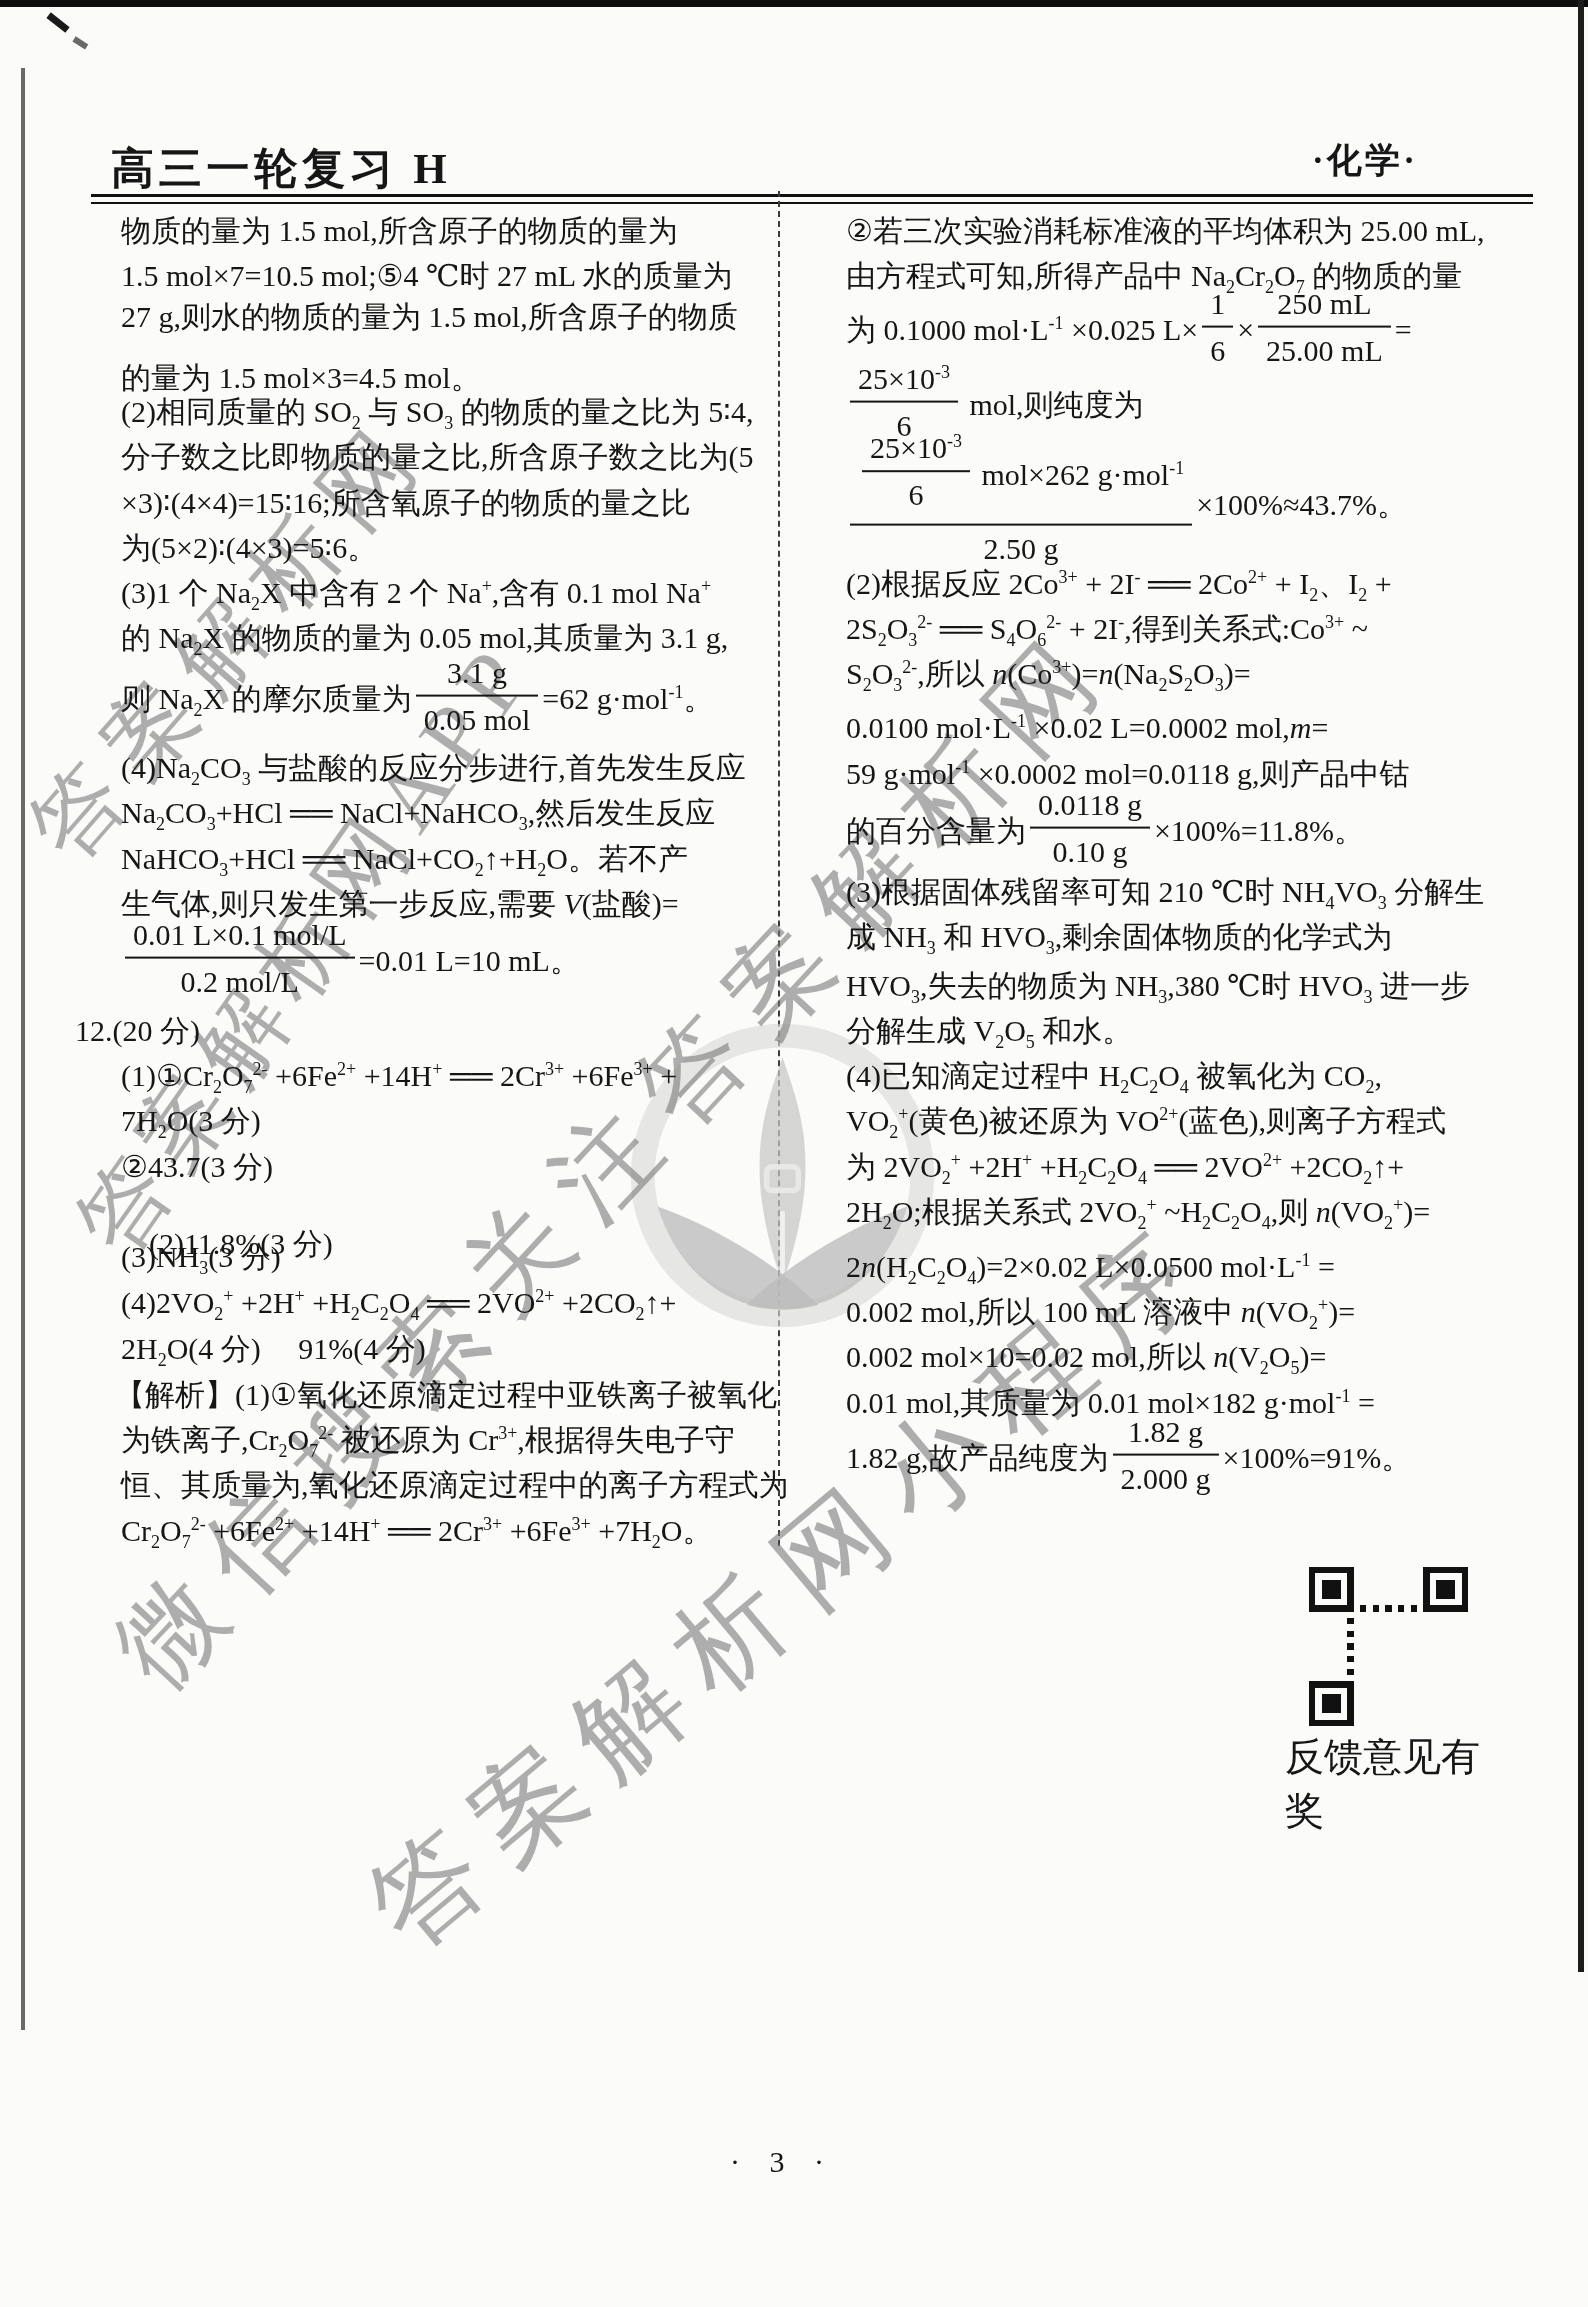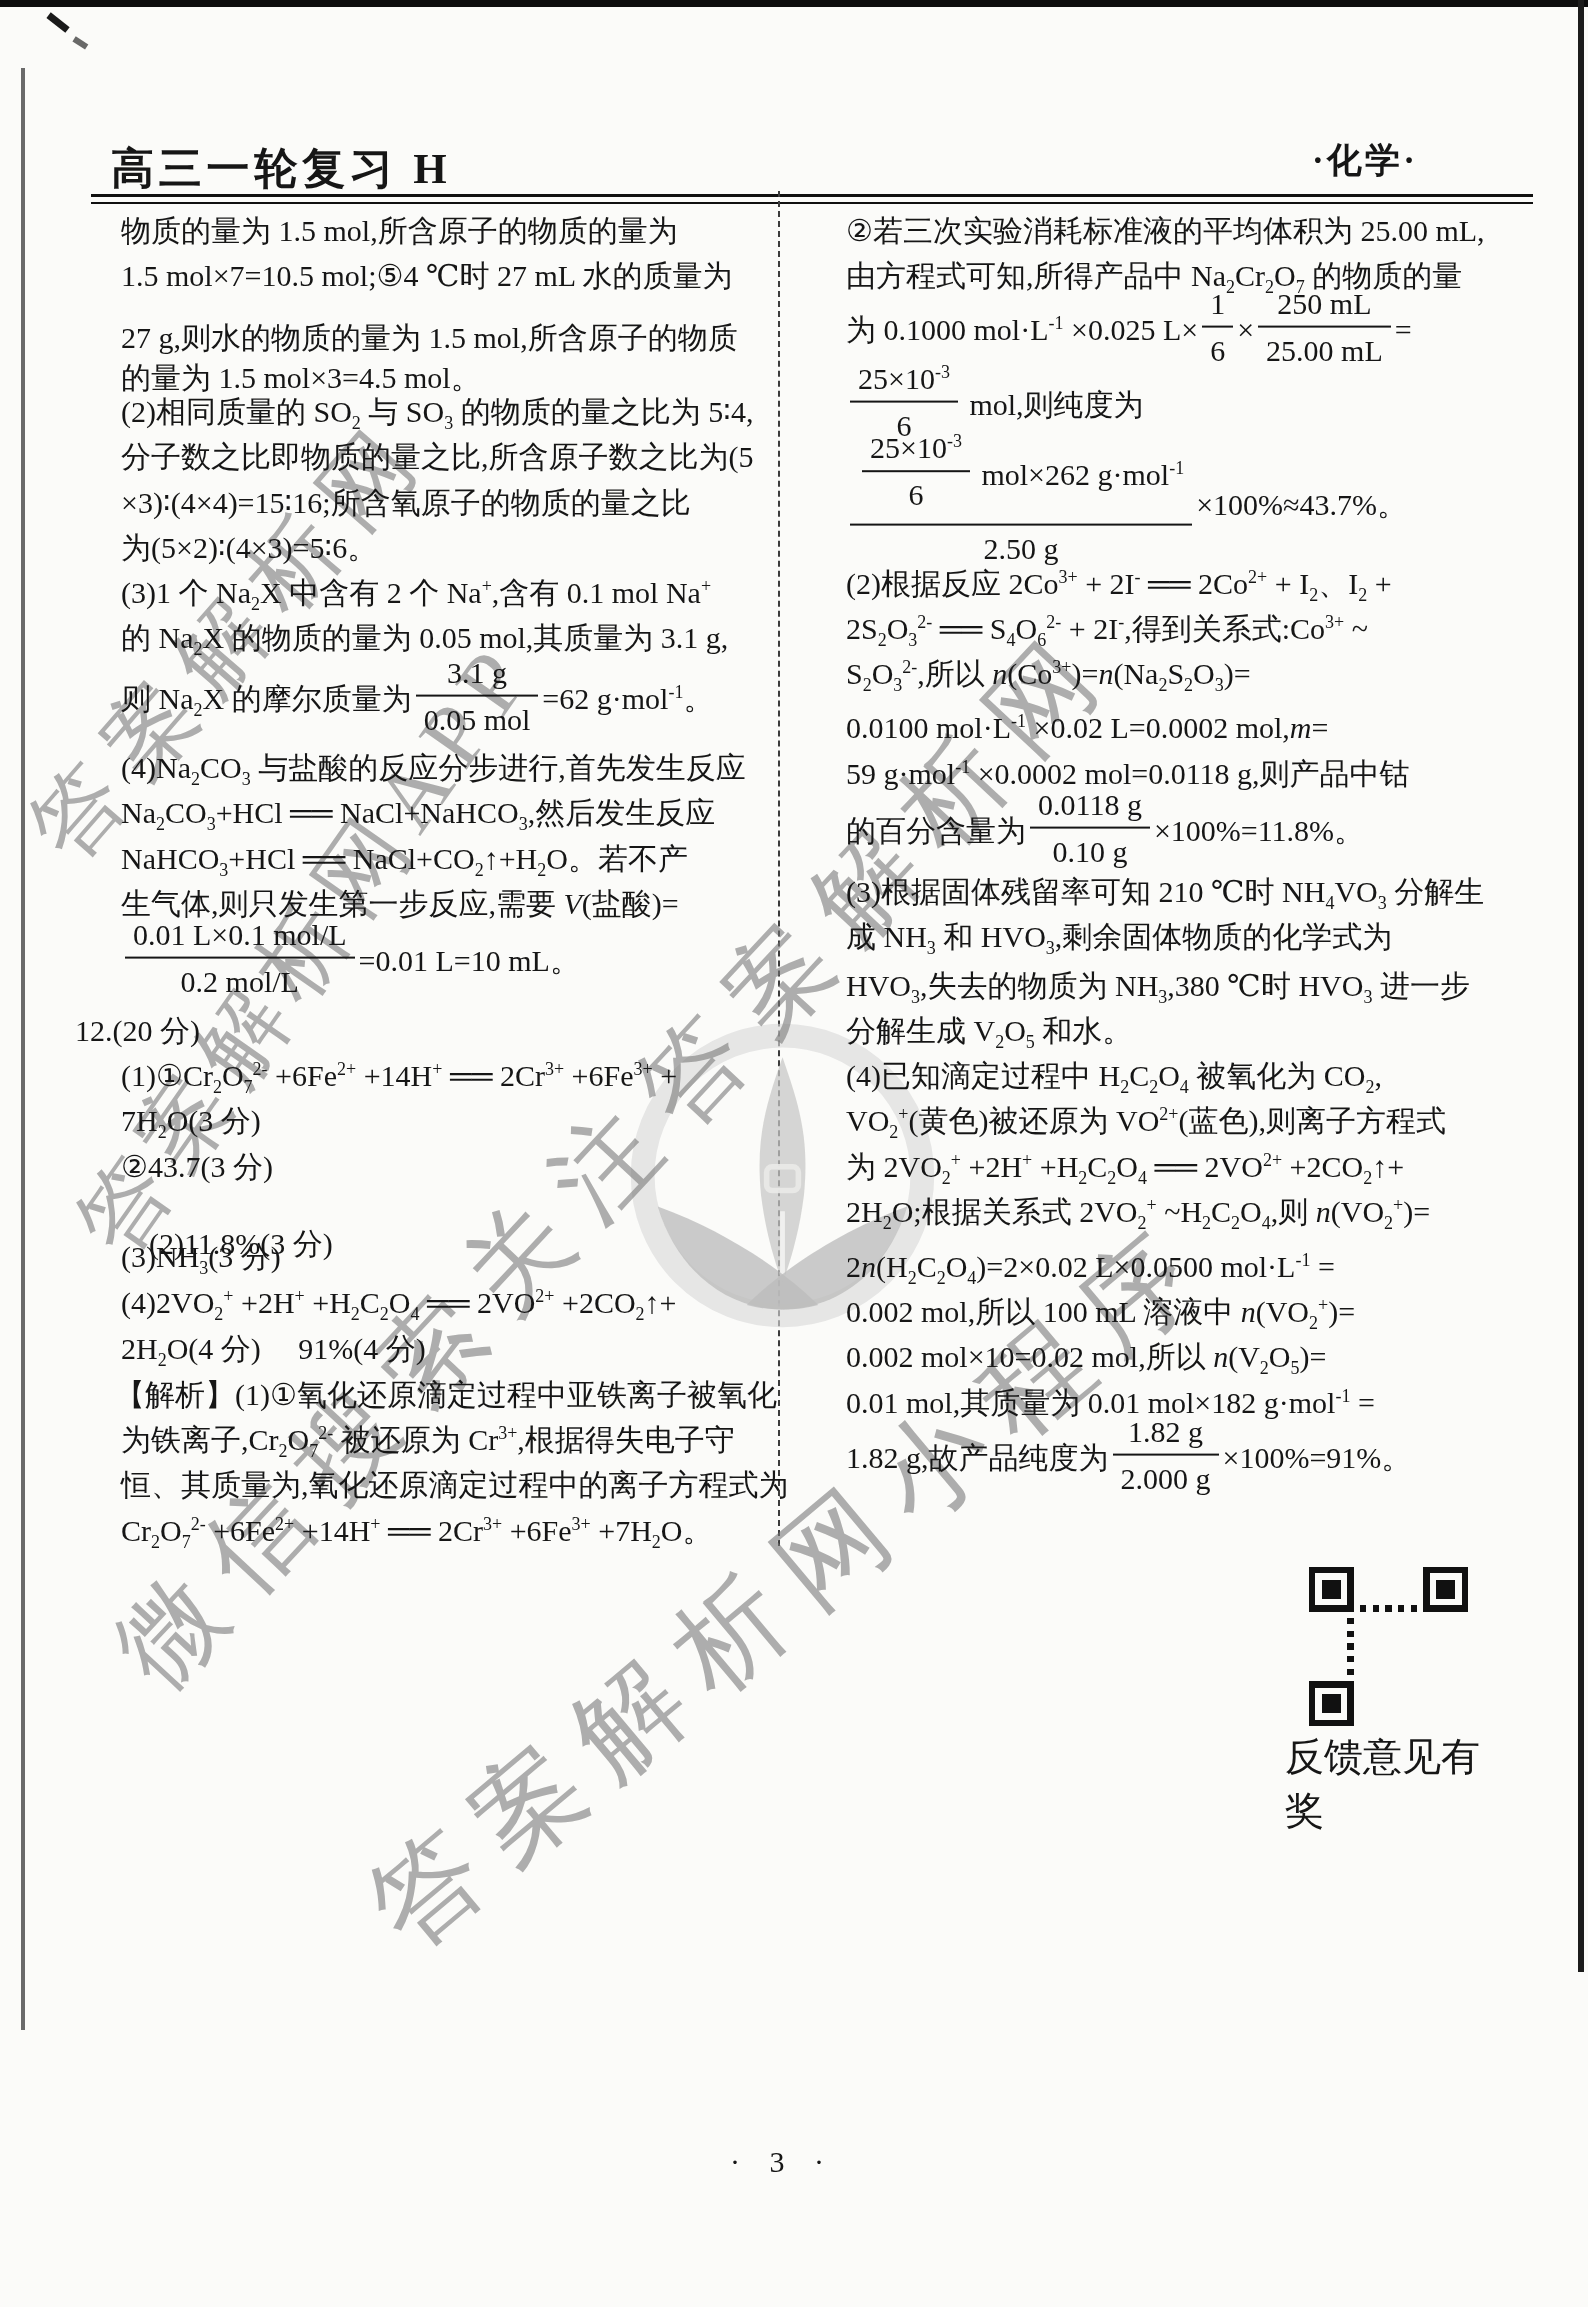--- a/index.html
+++ b/index.html
@@ -66,21 +66,21 @@
   <div id="watermarks">
       <span class="wm" style="left: 94px; top: 765px; font-size: 89px; letter-spacing: 20.7px; transform: rotate(-49deg);">答案解析网</span>
       <span class="wm" style="left: 148px; top: 1157px; font-size: 89px; letter-spacing: 14.3px; transform: rotate(-55deg);">答案解析网APP</span>
       <span class="wm" style="left: 187px; top: 1579px; font-size: 102px; letter-spacing: 25.4px; transform: rotate(-47deg);">微信搜索关注答案解析网</span>
       <span class="wm" style="left: 433px; top: 1834px; font-size: 108px; letter-spacing: 24px; transform: rotate(-40deg);">答案解析网小程序</span>
     </div>
 
   <div id="left-col">
       <div class="line" style="left: 121px; top: 213px;">物质的量为 1.5 mol,所含原子的物质的量为</div>
       <div class="line" style="left: 121px; top: 258px;">1.5 mol×7=10.5 mol;⑤4 ℃时 27 mL 水的质量为</div>
-      <div class="line" style="left: 121px; top: 320px;">27 g,则水的物质的量为 1.5 mol,所含原子的物质</div>
+      <div class="line" style="left: 121px; top: 299px;">27 g,则水的物质的量为 1.5 mol,所含原子的物质</div>
       <div class="line" style="left: 121px; top: 349px; margin-top: 11px;">的量为 1.5 mol×3=4.5 mol。</div>
       <div class="line" style="left: 121px; top: 394px;">(2)相同质量的 SO<sub>2</sub> 与 SO<sub>3</sub> 的物质的量之比为 5∶4,</div>
       <div class="line" style="left: 121px; top: 439px;">分子数之比即物质的量之比,所含原子数之比为(5</div>
       <div class="line" style="left: 121px; top: 485px;">×3)∶(4×4)=15∶16;所含氧原子的物质的量之比</div>
       <div class="line" style="left: 121px; top: 530px;">为(5×2)∶(4×3)=5∶6。</div>
       <div class="line" style="left: 121px; top: 575px;">(3)1 个 Na<sub>2</sub>X 中含有 2 个 Na<sup>+</sup>,含有 0.1 mol Na<sup>+</sup></div>
       <div class="line" style="left: 121px; top: 620px;">的 Na<sub>2</sub>X 的物质的量为 0.05 mol,其质量为 3.1 g,</div>
       <div class="line" style="left: 121px; top: 661px;">则 Na<sub>2</sub>X 的摩尔质量为<span class="frac"><span class="num">3.1 g</span><span class="den">0.05 mol</span></span>=62 g·mol<sup>-1</sup>。</div>
       <div class="line" style="left: 121px; top: 750px;">(4)Na<sub>2</sub>CO<sub>3</sub> 与盐酸的反应分步进行,首先发生反应</div>
       <div class="line" style="left: 121px; top: 795px;">Na<sub>2</sub>CO<sub>3</sub>+HCl ══ NaCl+NaHCO<sub>3</sub>,然后发生反应</div>

